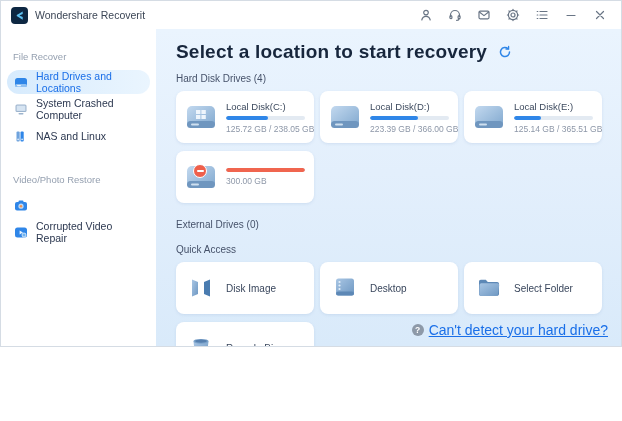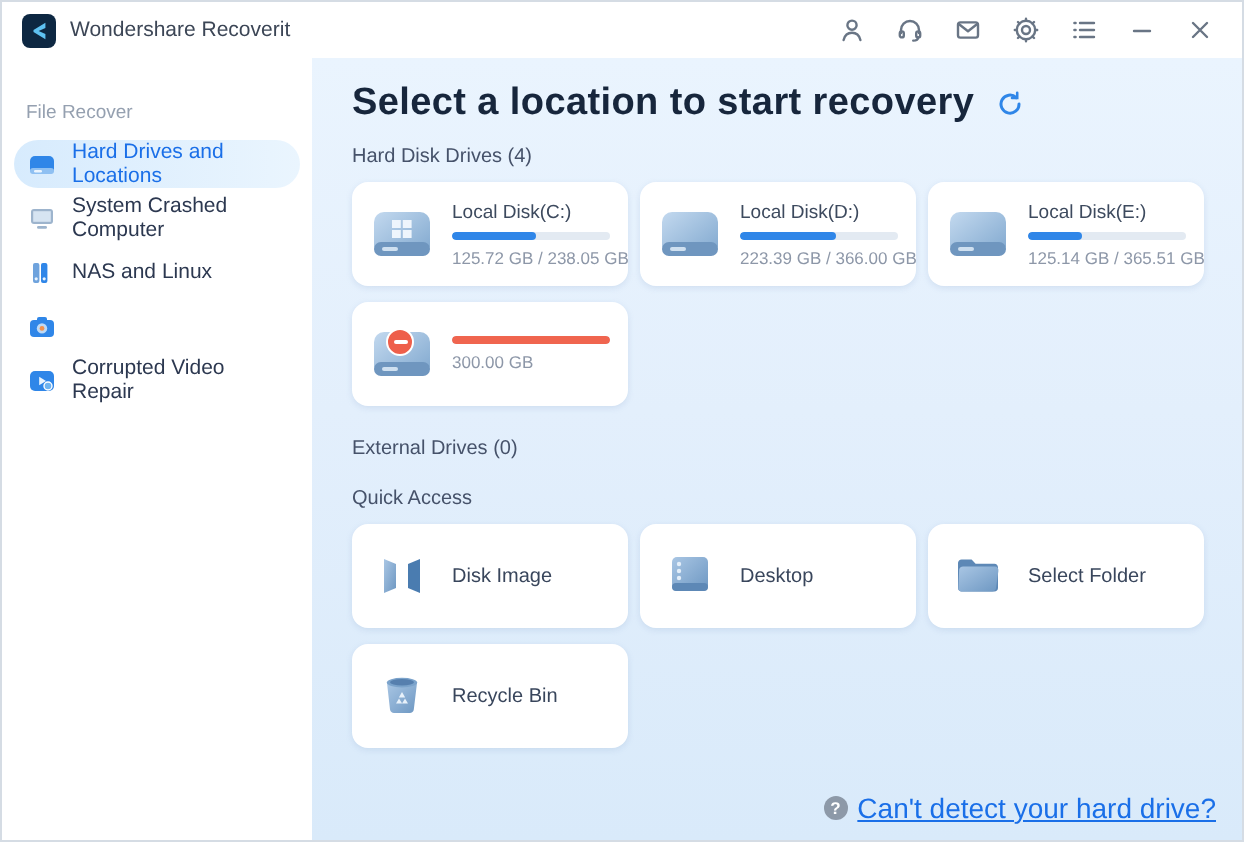--- a/index.html
+++ b/index.html
@@ -1,18 +1,18 @@
 <!DOCTYPE html>
 <html><head>
 <meta charset="utf-8">
 <style>
   * { margin:0; padding:0; box-sizing:border-box; }
   html,body { width:622px; height:421px; }
   body { font-family:"Liberation Sans","DejaVu Sans",sans-serif; background:#fff; }
-  .window { width:622px; height:421px; border:1px solid #d5dce4; display:flex; flex-direction:column; overflow:hidden; background:#fff; }
+  .window { width:622px; height:347px; border:1px solid #d5dce4; display:flex; flex-direction:column; overflow:hidden; background:#fff; }
 
   
   .topbar { height:28px; display:flex; align-items:center; padding:0 10px; background:#fff; flex:0 0 auto; }
   .logo-mark { width:17px; height:17px; background:#0d2742; border-radius:4px; display:flex; align-items:center; justify-content:center; margin-right:7px; }
   .app-title { font-size:10.5px; color:#3c4656; }
   .topbar-right { margin-left:auto; display:flex; align-items:center; gap:7px; }
   .tb-btn { width:22px; height:20px; display:flex; align-items:center; justify-content:center; border-radius:3px; cursor:pointer; }
   .tb-btn svg { stroke:#697585; fill:none; stroke-width:1.2; stroke-linecap:round; stroke-linejoin:round; }
 
   
@@ -169,20 +169,21 @@
           <svg width="14" height="13" viewBox="0 0 14 13">
               <rect x="2.5" y="1.5" width="3.2" height="10" rx="1" fill="#6fa3dd"></rect>
               <rect x="6.5" y="1.5" width="3.2" height="10" rx="1" fill="#2f86e8"></rect>
               <rect x="3.3" y="8.6" width="1.6" height="1.6" rx=".8" fill="#eaf4fe"></rect>
               <rect x="7.3" y="8.6" width="1.6" height="1.6" rx=".8" fill="#eaf4fe"></rect>
             </svg>
         </span>
         <span>NAS and Linux</span>
       </div>
 
+      <div class="side-section-label" style="margin-top:26px">Video/Photo Restore</div>
 
       <div class="side-item">
         <span class="icn">
           <svg width="14" height="13" viewBox="0 0 14 13">
               <rect x="1" y="3" width="12" height="8.5" rx="2" fill="#2f86e8"></rect>
               <rect x="4.5" y="1.5" width="5" height="2.5" rx="1" fill="#2f86e8"></rect>
               <circle cx="7" cy="7.2" r="2.6" fill="#bcd9f6"></circle>
               <circle cx="7" cy="7.2" r="1.2" fill="#f0914f"></circle>
             </svg>
         </span>

